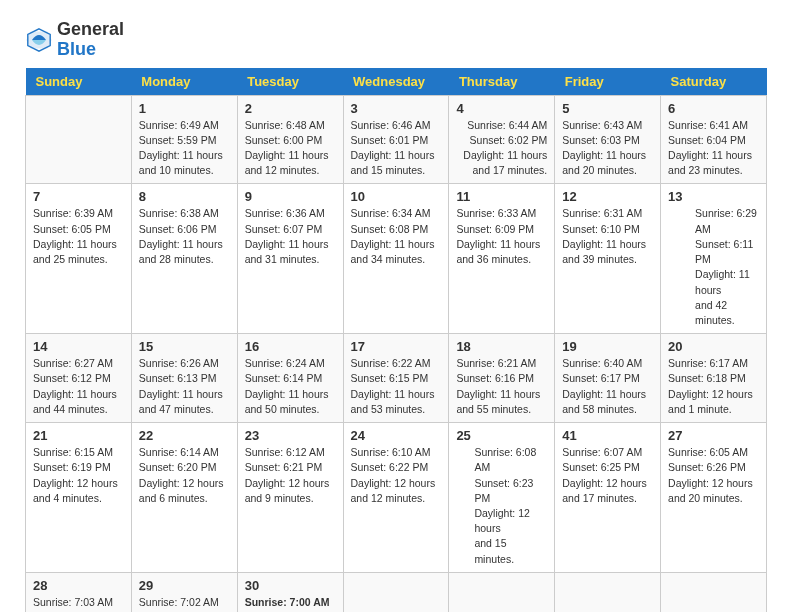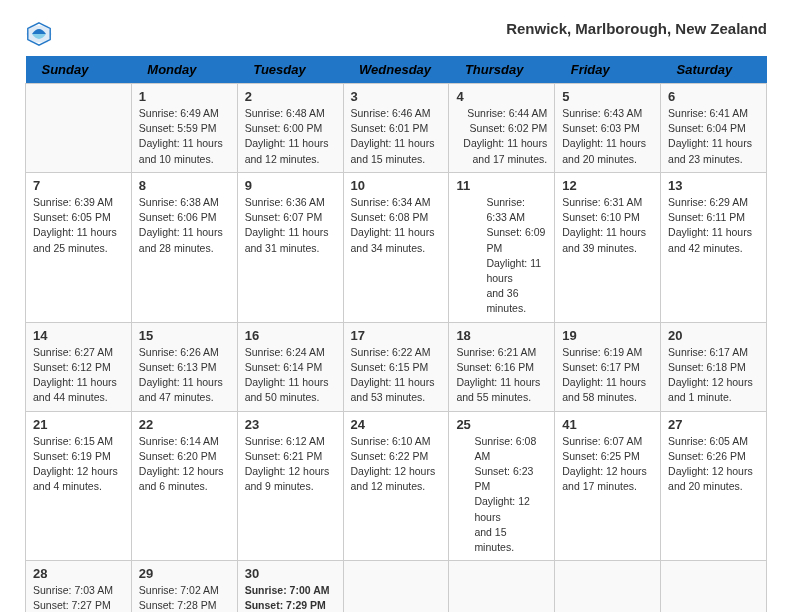--- a/index.html
+++ b/index.html
@@ -46,26 +46,25 @@
       color: #333;
       font-weight: bold;
     }
     table {
       width: 100%;
       border-collapse: collapse;
       table-layout: fixed;
     }
     th {
       background-color: #2176c7;
-      color: #000000;
+      color: #fde047;
       text-align: left;
-      padding: 6px 16px;
+      padding: 6px 10px;
       font-size: 13px;
       font-weight: bold;
-      font-style: italic;
     }
     td {
       border: 1px solid #ccc;
       vertical-align: top;
       padding: 5px 7px;
       font-size: 11px;
       color: #333;
       height: 82px;
     }
     .day-num {
@@ -90,23 +89,26 @@
 <body>
 
 <div class="header">
   <div class="logo">
     <svg class="logo-icon" viewBox="0 0 40 40" xmlns="http://www.w3.org/2000/svg">
       <polygon points="8,8 32,8 38,20 32,32 8,32 2,20" fill="#2176c7" opacity="0.15"></polygon>
       <polygon points="20,4 36,12 36,28 20,36 4,28 4,12" fill="none" stroke="#2176c7" stroke-width="2"></polygon>
       <path d="M10,20 Q20,6 30,20" fill="#2176c7"></path>
       <path d="M10,20 Q20,34 30,20" fill="#87CEEB"></path>
     </svg>
+    <div class="logo-text">
+      <span class="general">General</span><br>
+      <span class="blue">Blue</span>
+    </div>
   </div>
   <div class="title-block">
-    <div class="location">Renwick, Marlborough, New Zealand</div>
   </div>
 </div>
 
 <table>
   <thead>
     <tr id="weekday-header">
     <th>Sunday</th>
         <th>Monday</th>
         <th>Tuesday</th>
         <th>Wednesday</th>
@@ -185,35 +187,35 @@
         </td>
         <td>
           <div class="day-num">10</div>
           <div class="day-info" style="white-space: pre-line;">Sunrise: 6:34 AM
 Sunset: 6:08 PM
 Daylight: 11 hours
 and 34 minutes.</div>
         </td>
         <td>
           <div class="day-num">11</div>
-          <div class="day-info" style="white-space: pre-line; margin-left: 30px;">Sunrise: 6:33 AM
+          <div class="day-info" style="white-space: pre-line;">Sunrise: 6:33 AM
 Sunset: 6:09 PM
 Daylight: 11 hours
 and 36 minutes.</div>
         </td>
         <td>
           <div class="day-num">12</div>
           <div class="day-info" style="white-space: pre-line;">Sunrise: 6:31 AM
 Sunset: 6:10 PM
 Daylight: 11 hours
 and 39 minutes.</div>
         </td>
         <td>
           <div class="day-num">13</div>
-          <div class="day-info" style="white-space: pre-line;">Sunrise: 6:29 AM
+          <div class="day-info" style="white-space: pre-line; margin-left: 27px;">Sunrise: 6:29 AM
 Sunset: 6:11 PM
 Daylight: 11 hours
 and 42 minutes.</div>
         </td>
       </tr>
       <tr>
         <td>
           <div class="day-num">14</div>
           <div class="day-info" style="white-space: pre-line;">Sunrise: 6:27 AM
 Sunset: 6:12 PM
@@ -243,21 +245,21 @@
         </td>
         <td>
           <div class="day-num">18</div>
           <div class="day-info" style="white-space: pre-line;">Sunrise: 6:21 AM
 Sunset: 6:16 PM
 Daylight: 11 hours
 and 55 minutes.</div>
         </td>
         <td>
           <div class="day-num">19</div>
-          <div class="day-info" style="white-space: pre-line;">Sunrise: 6:19 AM
+          <div class="day-info" style="white-space: pre-line;">Sunrise: 6:40 AM
 Sunset: 6:17 PM
 Daylight: 11 hours
 and 58 minutes.</div>
         </td>
         <td>
           <div class="day-num">20</div>
           <div class="day-info" style="white-space: pre-line;">Sunrise: 6:17 AM
 Sunset: 6:18 PM
 Daylight: 12 hours
 and 1 minute.</div>

